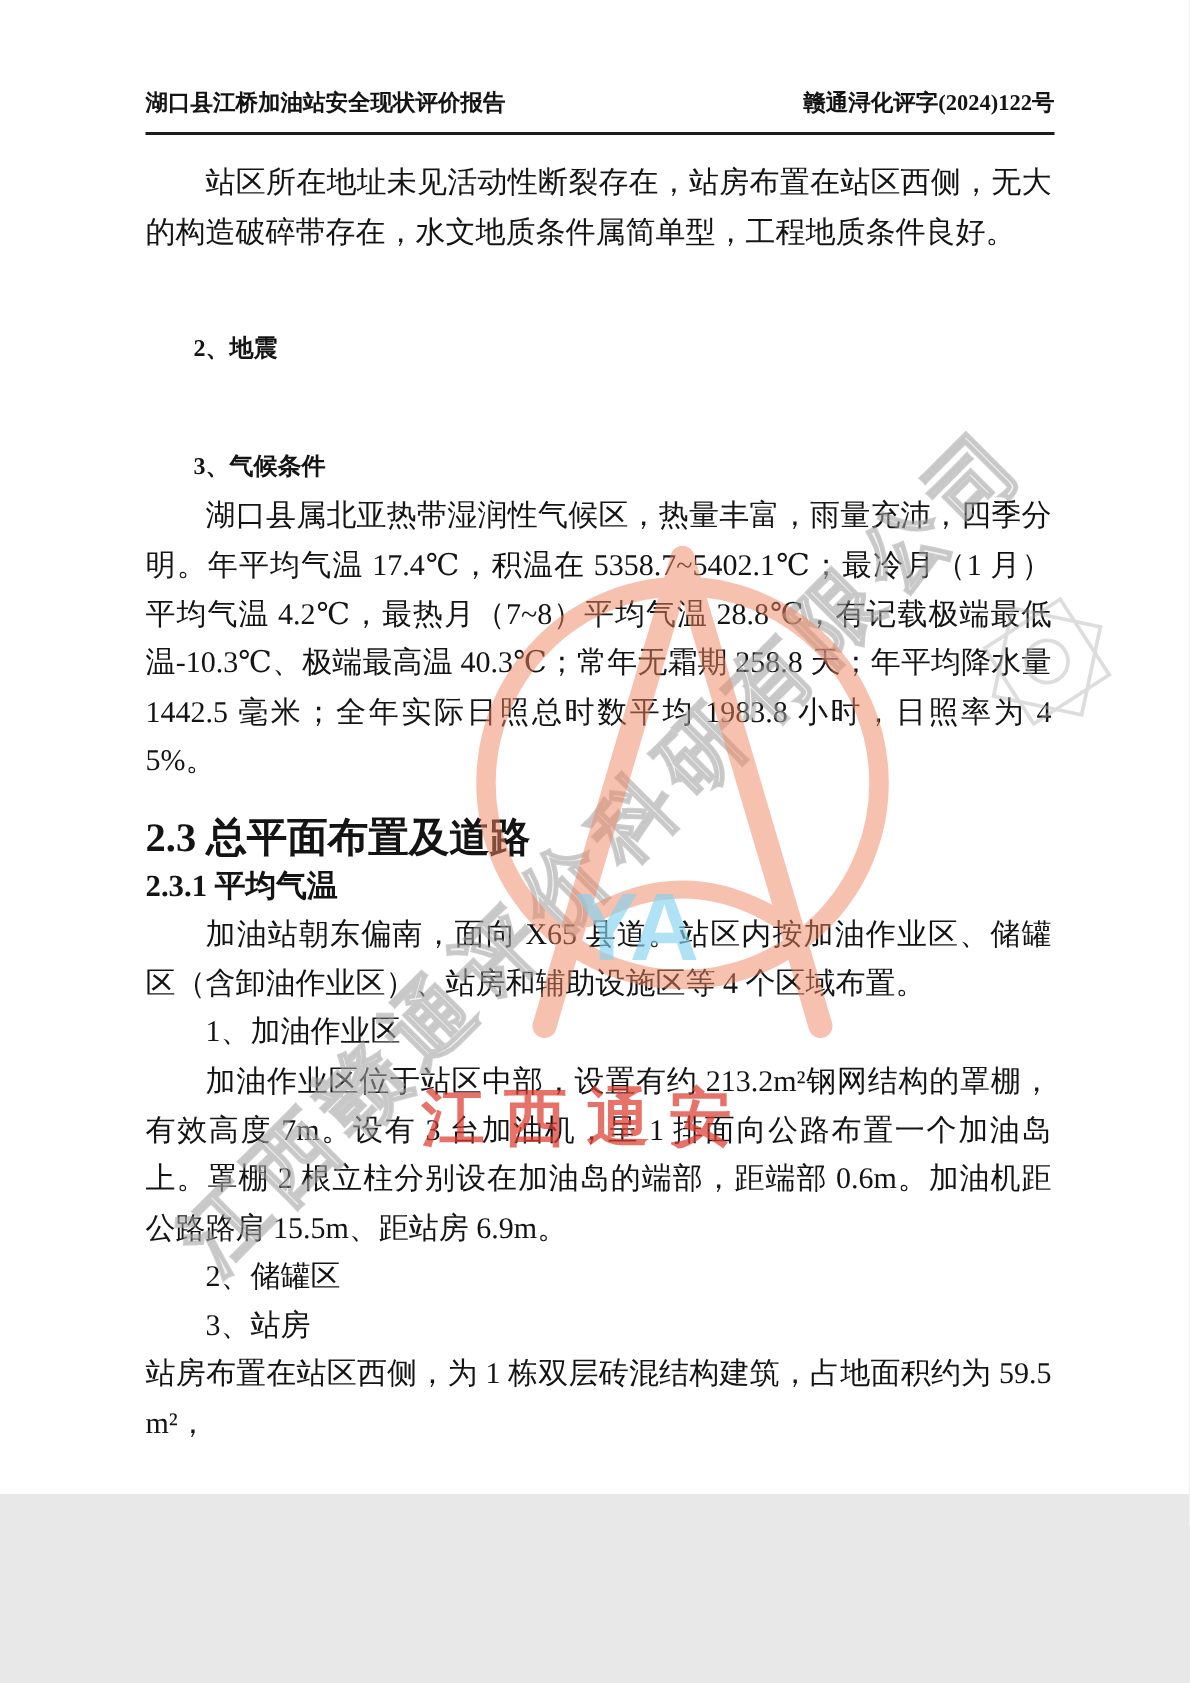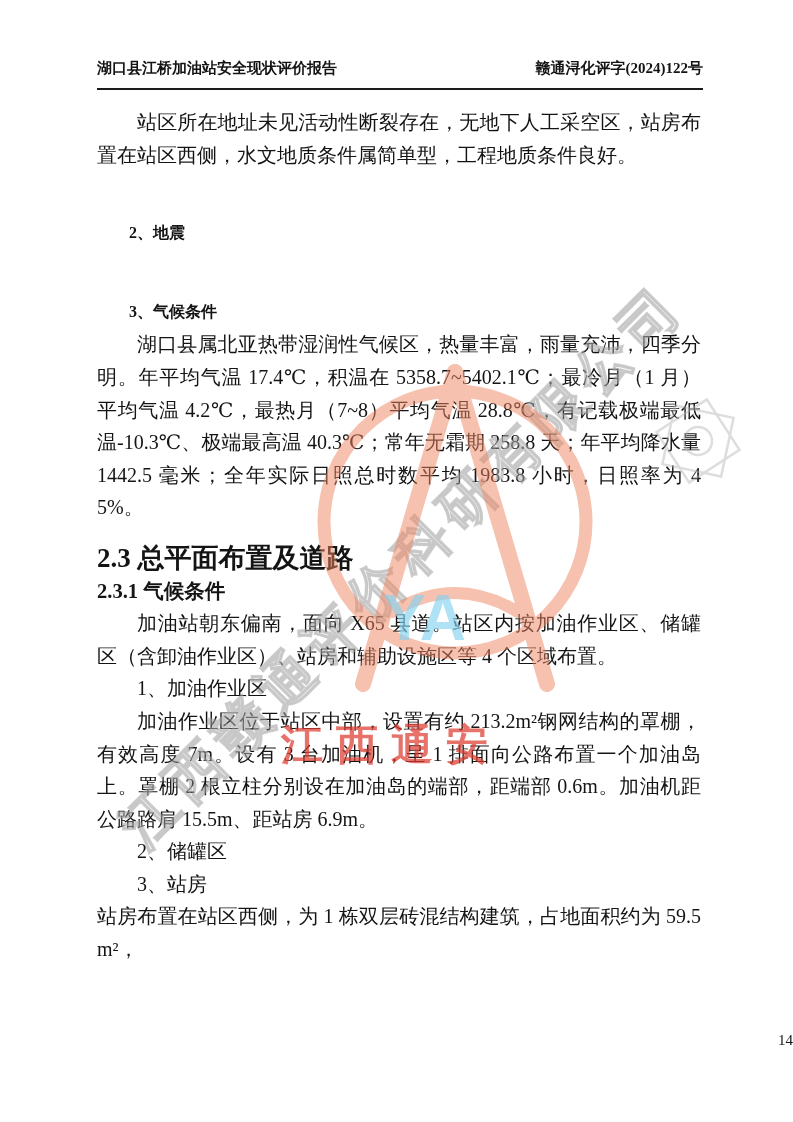--- a/index.html
+++ b/index.html
@@ -1,17 +1,17 @@
 <!DOCTYPE html>
 <html><head>
 <meta charset="utf-8">
 <style>
   html,body{margin:0;padding:0;background:#e8e8e8;}
   .page{
-    position:relative;width:793px;height:1122px;background:#ffffff;margin:0 auto;
+    position:relative;width:793px;height:996px;background:#ffffff;margin:0 auto;
     overflow:hidden;font-family:"Liberation Serif","DejaVu Serif",serif;color:#141414;
   }
   
   .hdr{position:absolute;left:97px;right:90px;top:59px;display:flex;
        justify-content:space-between;align-items:baseline;font-weight:bold;font-size:15px;}
   .hdr-rule{position:absolute;left:97px;right:90px;top:88px;border-top:2.5px solid #1c1c1c;}
   
   .doc{position:absolute;left:97px;width:604px;top:106px;}
   .blk{margin:0;text-align:justify;font-size:20px;line-height:32.6px;word-break:break-all;}
   .p{text-indent:2em;}
@@ -49,26 +49,26 @@
 
 <div class="page">
 
   <div class="hdr">
     <span>湖口县江桥加油站安全现状评价报告</span>
     <span>赣通浔化评字(2024)122号</span>
   </div>
   <div class="hdr-rule"></div>
 
   <div class="doc" id="content">
-      <p class="blk p">站区所在地址未见活动性断裂存在，无地下人工采空区，站房布置在站区西侧，水文地质条件属简单型，工程地质条件良好。</p>
+      <p class="blk p">站区所在地址未见活动性断裂存在，站房布置在站区西侧，无大的构造破碎带存在，水文地质条件属简单型，工程地质条件良好。</p>
       <p class="blk h-num">2、地震</p>
       <p class="blk h-num">3、气候条件</p>
       <p class="blk p">湖口县属北亚热带湿润性气候区，热量丰富，雨量充沛，四季分明。年平均气温 17.4℃，积温在 5358.7~5402.1℃；最冷月（1 月）平均气温 4.2℃，最热月（7~8）平均气温 28.8℃，有记载极端最低温-10.3℃、极端最高温 40.3℃；常年无霜期 258.8 天；年平均降水量 1442.5 毫米；全年实际日照总时数平均 1983.8 小时，日照率为 45%。</p>
       <p class="blk h2">2.3 总平面布置及道路</p>
-      <p class="blk h3">2.3.1 气候条件</p>
+      <p class="blk h3">2.3.1 平均气温</p>
       <p class="blk p">加油站朝东偏南，面向 X65 县道。站区内按加油作业区、储罐区（含卸油作业区）、站房和辅助设施区等 4 个区域布置。</p>
       <p class="blk h-sub">1、加油作业区</p>
       <p class="blk p">加油作业区位于站区中部，设置有约 213.2m²钢网结构的罩棚，有效高度 7m。设有 3 台加油机，呈 1 排面向公路布置一个加油岛上。罩棚 2 根立柱分别设在加油岛的端部，距端部 0.6m。加油机距公路路肩 15.5m、距站房 6.9m。</p>
       <p class="blk h-sub">2、储罐区</p>
       <p class="blk h-sub">3、站房</p>
       <p class="blk p-noindent">站房布置在站区西侧，为 1 栋双层砖混结构建筑，占地面积约为 59.5m²，</p>
     </div>
 
   <div class="ftr">
     <span>14</span>

